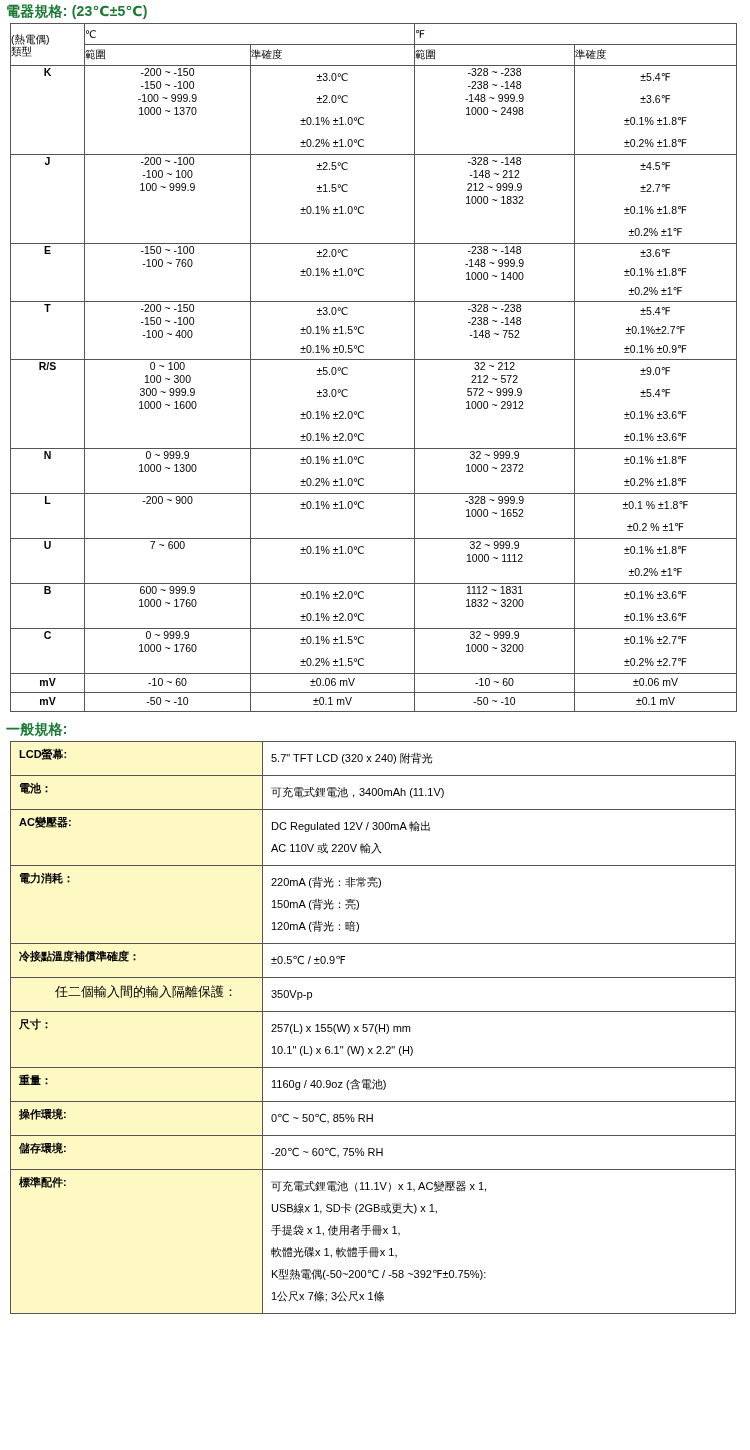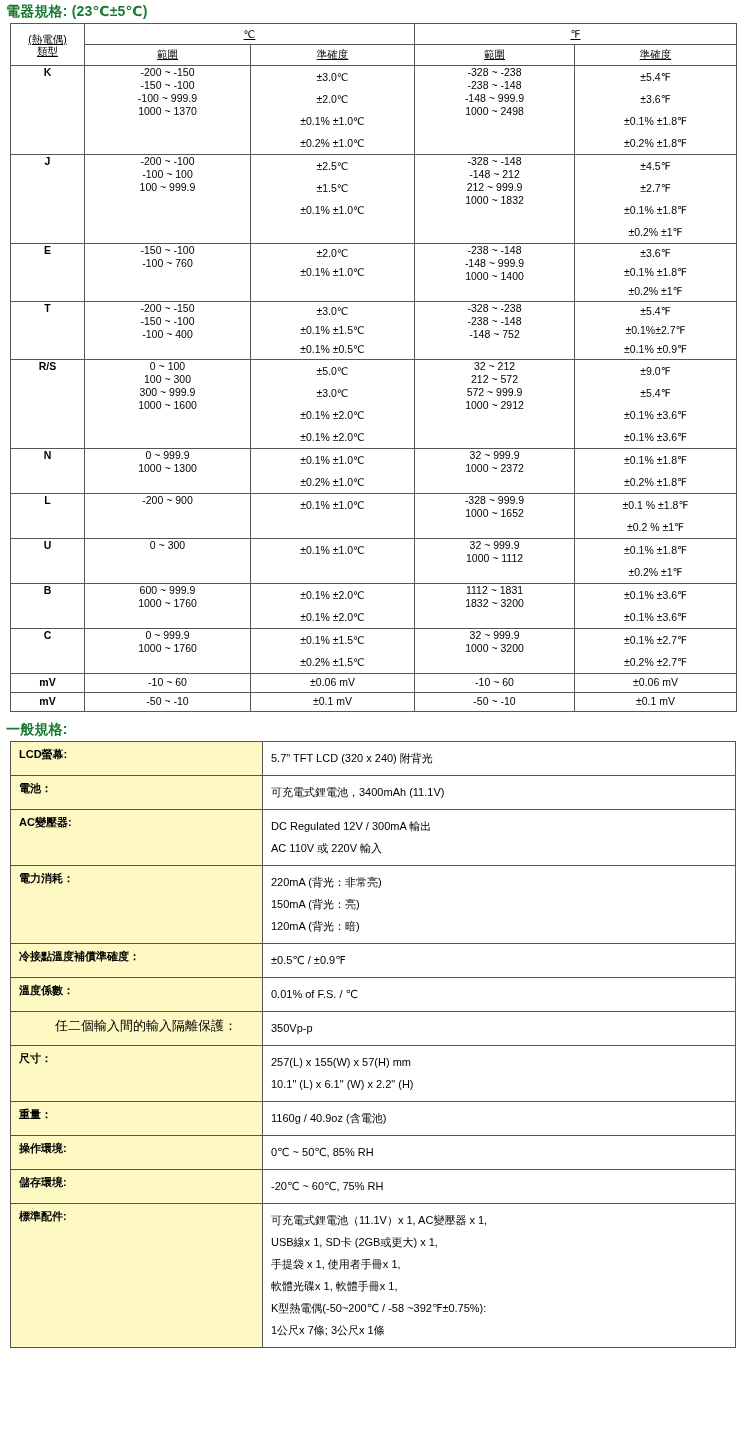--- a/index.html
+++ b/index.html
@@ -40,24 +40,23 @@
   }
   table.spec th,
   table.spec td {
     border: 1px solid #555555;
     font-size: 10.5px;
     padding: 0;
     vertical-align: top;
   }
   table.spec th {
     font-weight: normal;
-    text-align: center;
+    text-align: left;
     vertical-align: middle;
     height: 20px;
-    text-decoration: underline;
   }
   .th-type {
     font-size: 10px;
     line-height: 12px;
     padding: 2px 0;
   }
   .th-unit {
     font-size: 11px;
     font-weight: normal;
   }
@@ -376,21 +375,21 @@
               <div>±0.2 % ±1℉</div>
             </div>
           </td>
         </tr>
         <tr>
           <td class="type-cell">
             <div>U</div>
           </td>
           <td class="range-cell">
             <div class="lines-tight">
-              <div>0 ~ 300</div>
+              <div>7 ~ 600</div>
             </div>
           </td>
           <td class="acc-cell">
             <div class="lines-loose">
               <div>±0.1% ±1.0℃</div>
             </div>
           </td>
           <td class="range-cell">
             <div class="lines-tight">
               <div>32 ~ 999.9</div>
@@ -547,26 +546,20 @@
           <td class="gen-value">
             <div>220mA (背光：非常亮)</div>
             <div>150mA (背光：亮)</div>
             <div>120mA (背光：暗)</div>
           </td>
         </tr>
         <tr>
           <td class="gen-label">冷接點溫度補償準確度：</td>
           <td class="gen-value gen-short">
             <div>±0.5℃ / ±0.9℉</div>
-          </td>
-        </tr>
-        <tr>
-          <td class="gen-label">溫度係數：</td>
-          <td class="gen-value gen-short">
-            <div>0.01% of F.S. / ℃</div>
           </td>
         </tr>
         <tr>
           <td class="gen-label big">任二個輸入間的輸入隔離保護：</td>
           <td class="gen-value gen-short">
             <div>350Vp-p</div>
           </td>
         </tr>
         <tr>
           <td class="gen-label">尺寸：</td>

